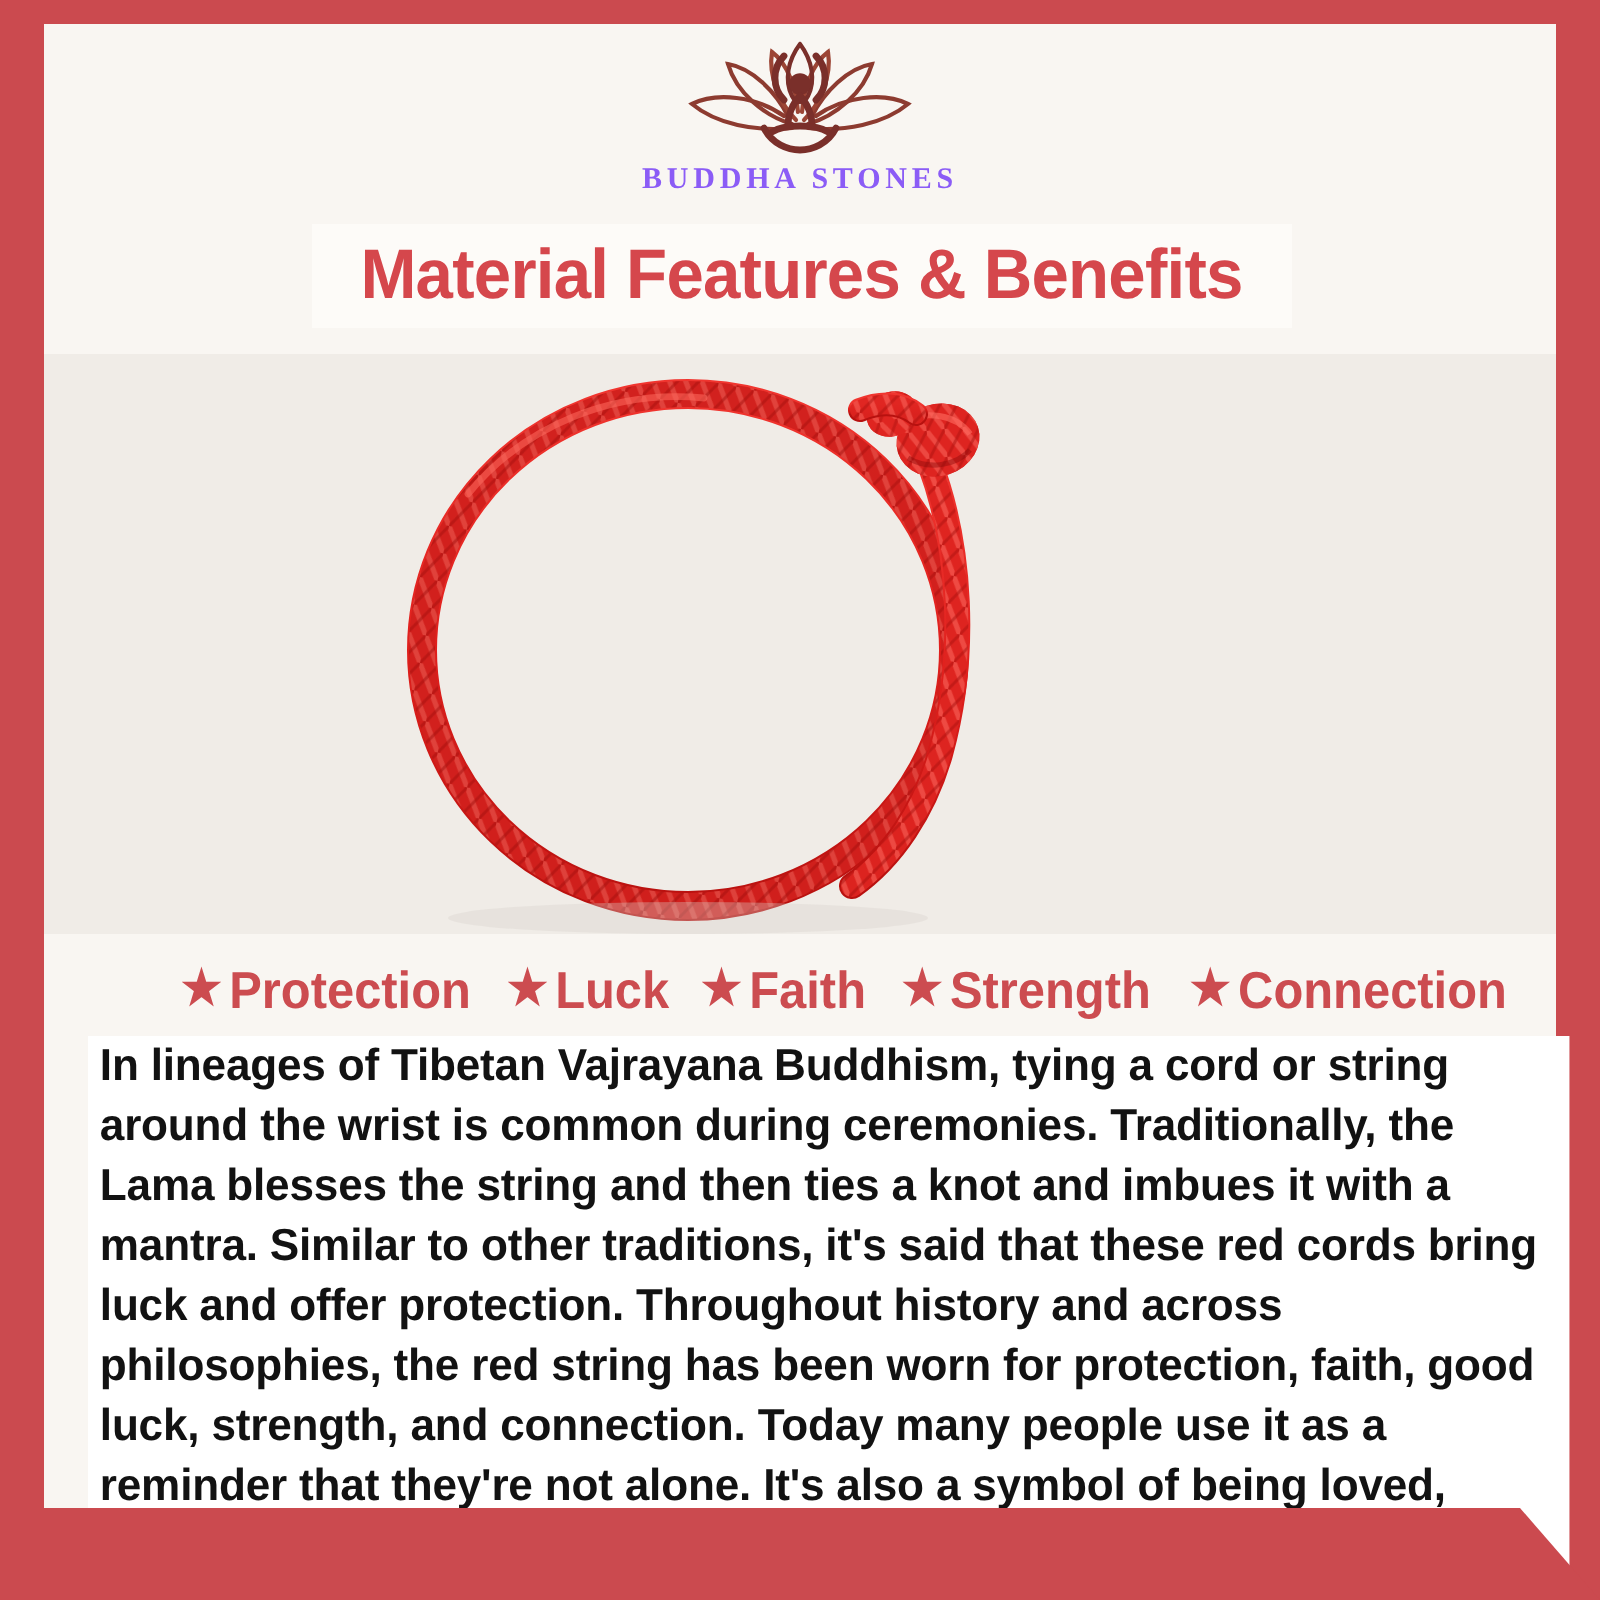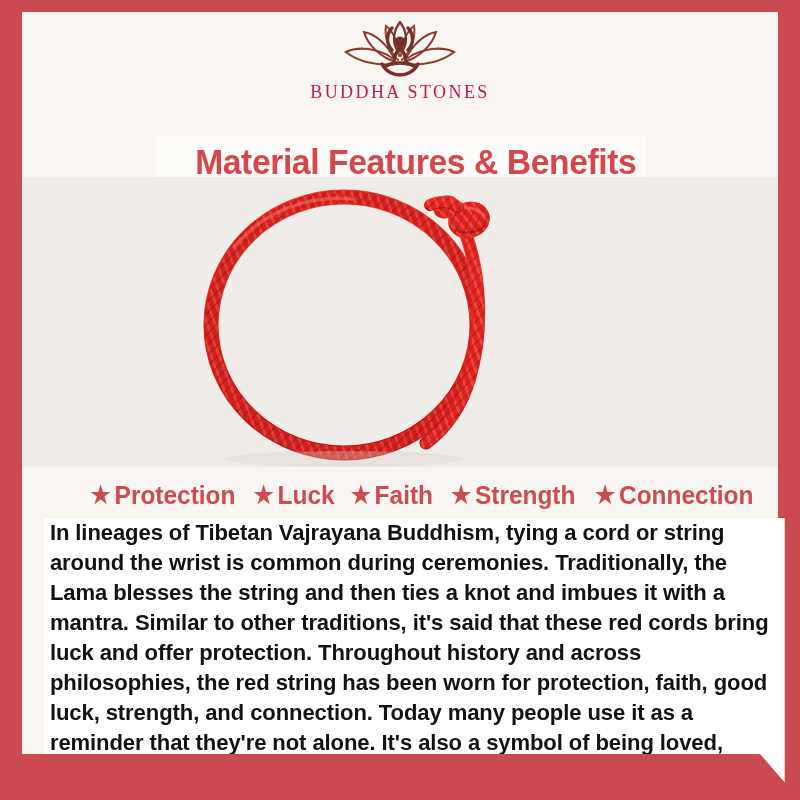--- a/index.html
+++ b/index.html
@@ -67,38 +67,37 @@
     box-sizing: border-box;
   }
   .logo-mark {
     width: 132px;
     height: 62px;
     display: block;
   }
   .logo-text {
     margin-top: 2px;
     font-family: "Liberation Serif", serif;
-    font-size: 18px;
+    font-size: 15px;
     letter-spacing: 2.4px;
-    color: #be185d;
-    font-weight: 400;
+    color: #8b5cf6;
+    font-weight: 700;
   }
 
   
   .title-banner {
     position: absolute;
     left: 134px;
     top: 100px;
     width: 490px;
     height: 52px;
     background: #fdfbf8;
     display: flex;
     align-items: center;
-    justify-content: flex-end;
-    margin-top: 24px;
+    justify-content: center;
   }
   .title-text {
     font-family: "Liberation Sans Narrow", "Liberation Sans", sans-serif;
     font-size: 35px;
     font-weight: bold;
     color: #d5474c;
     letter-spacing: -0.4px;
     transform: scaleX(0.96);
     white-space: nowrap;
   }

